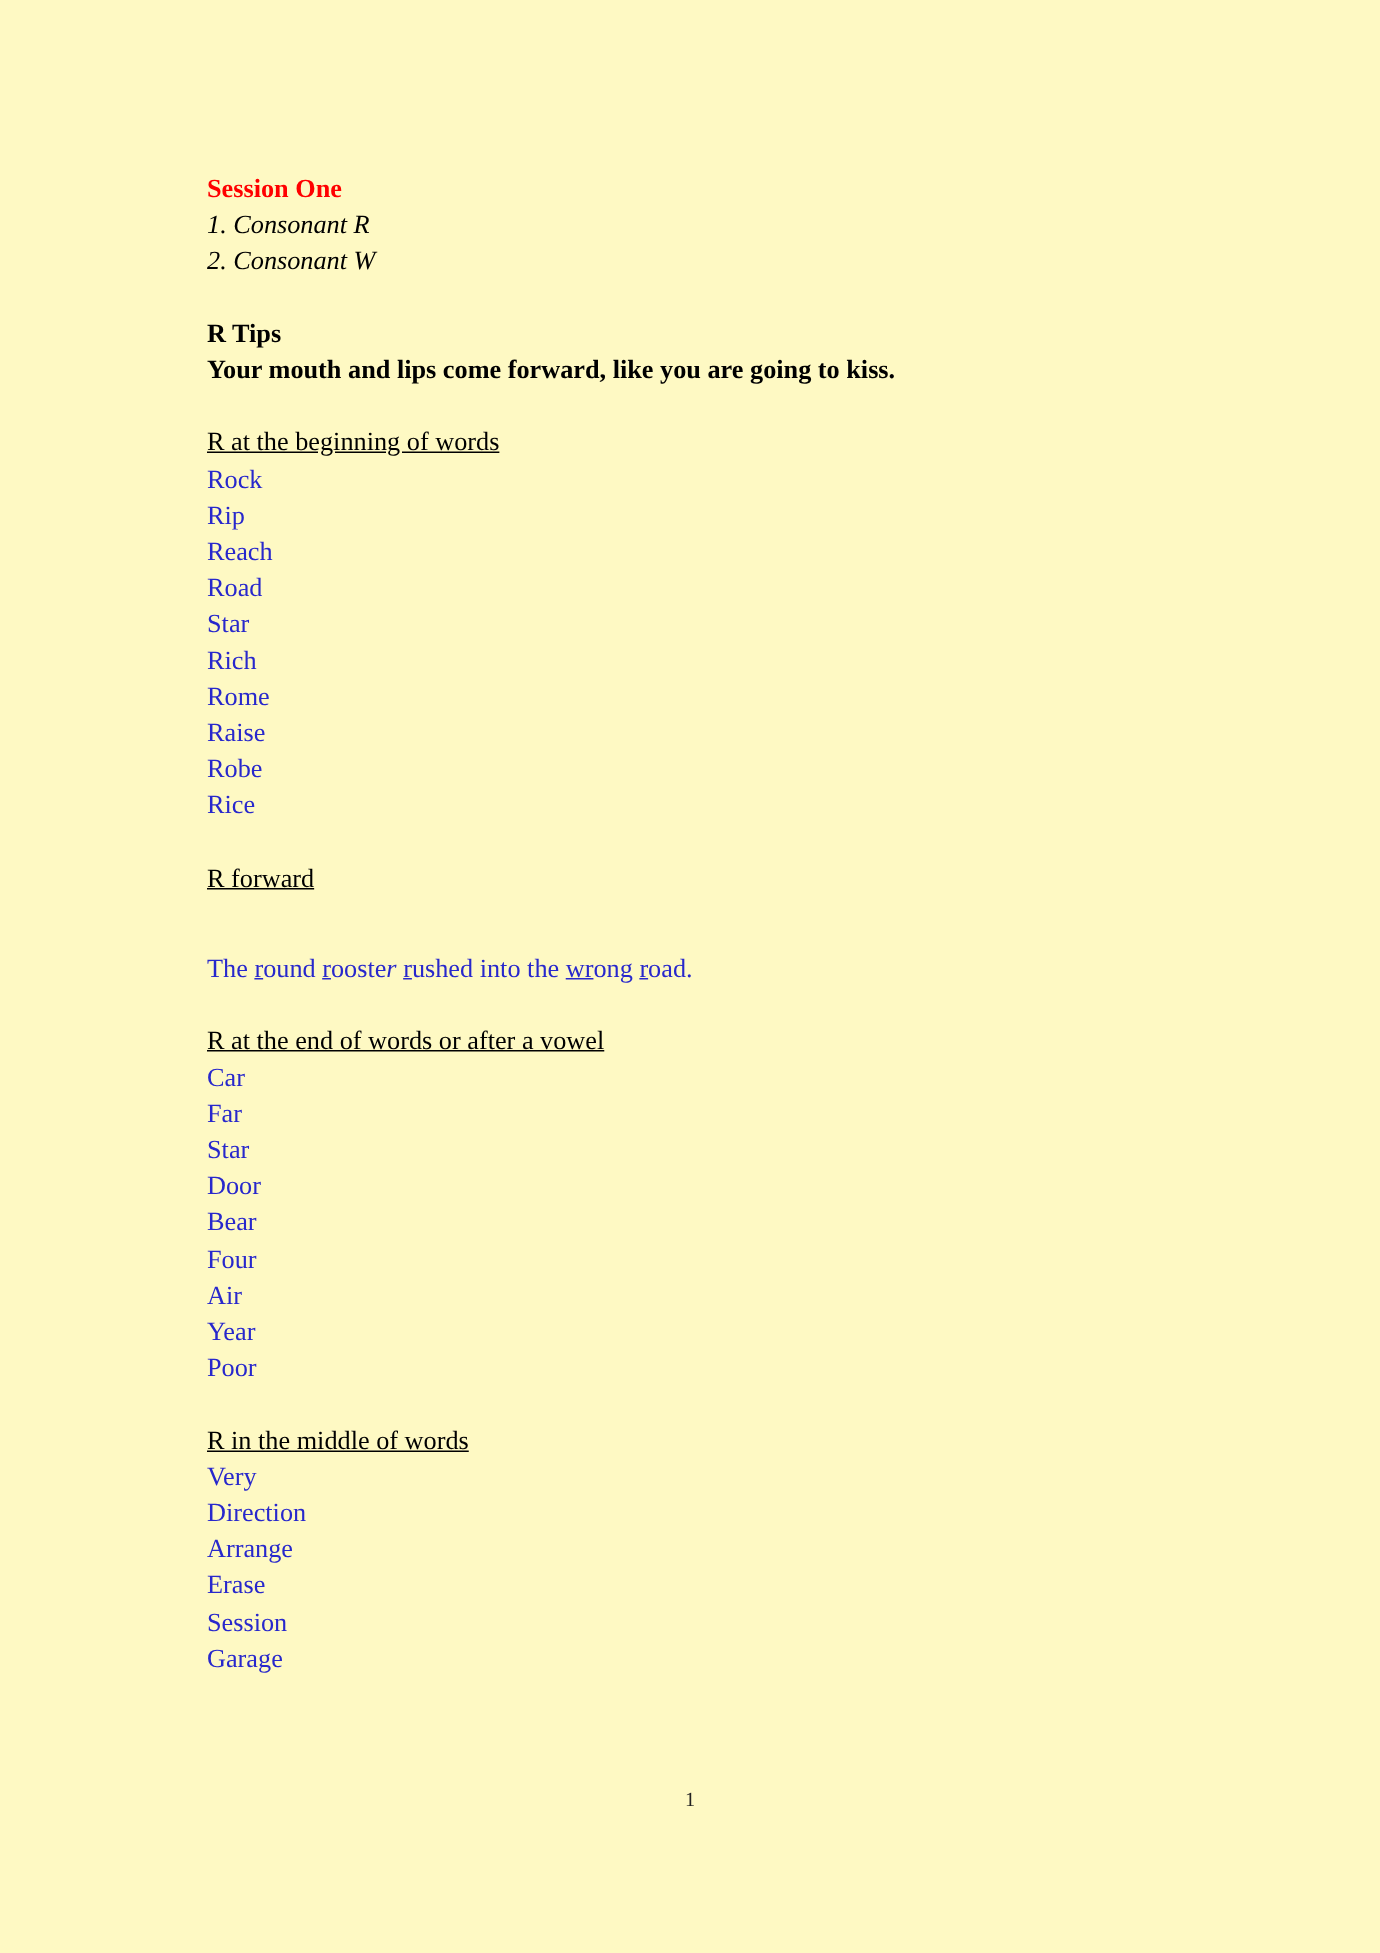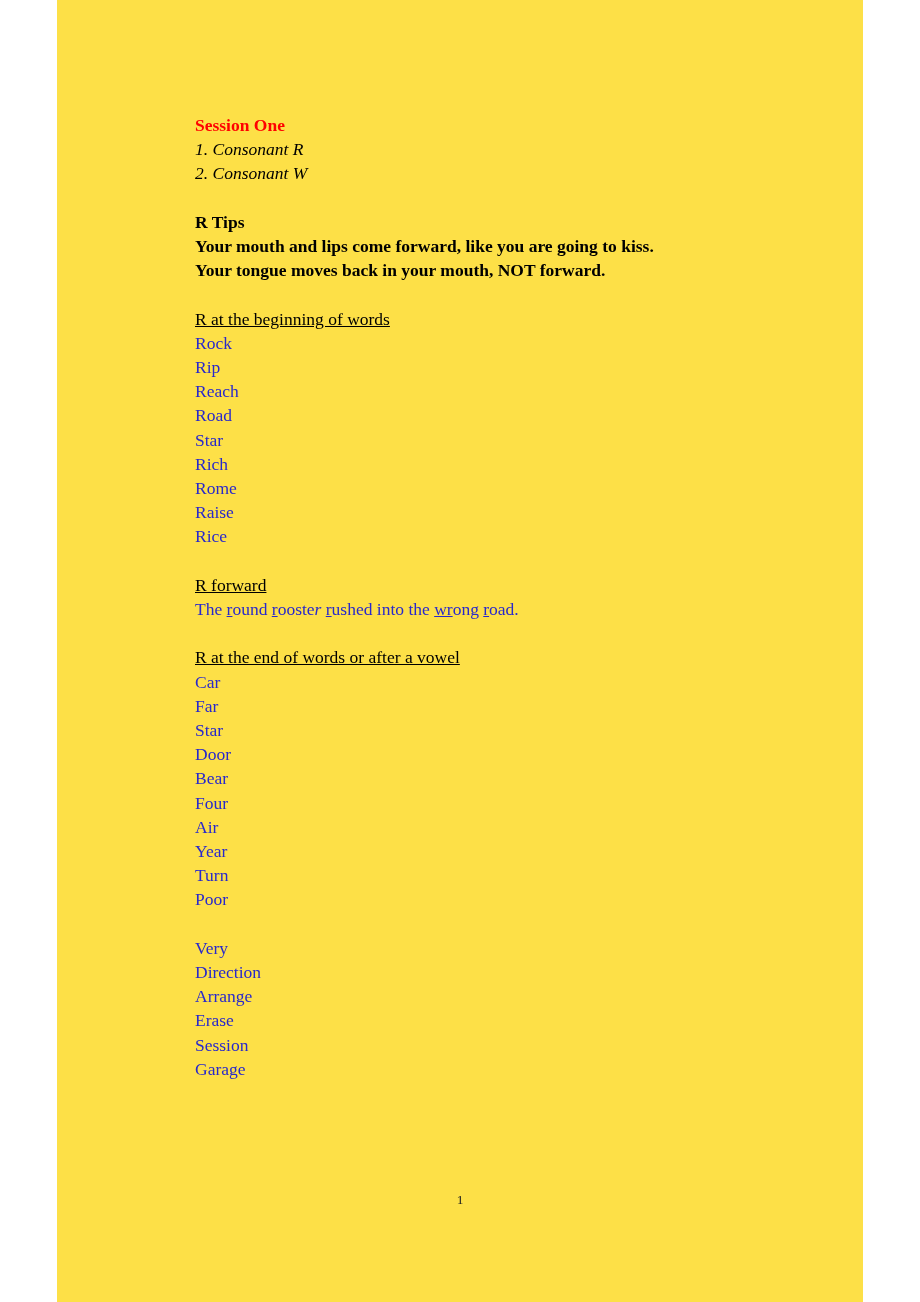--- a/index.html
+++ b/index.html
@@ -2,23 +2,23 @@
 <html><head>
 <meta charset="utf-8">
 <style>
   html, body {
     margin: 0;
     padding: 0;
     background: #ffffff;
   }
   .page {
     position: relative;
-    width: 806px;
+    width: 920px;
     height: 1302px;
-    background: #fde047;
+    background: #fef9c3;
     margin: 0 auto;
     overflow: hidden;
     font-family: "Liberation Serif", "DejaVu Serif", serif;
     color: #000000;
   }
   .content {
     position: absolute;
     left: 138px;
     top: 113px;
     width: 640px;
@@ -50,20 +50,21 @@
   }
   .word {
     color: #2828cc;
     font-size: 17.5px;
     line-height: 24.2px;
   }
   .sentence {
     color: #2828cc;
     font-size: 17.5px;
     line-height: 24.2px;
+    margin-top: 36px;
   }
   .sentence u {
     text-decoration: underline;
     text-underline-offset: 1px;
   }
   .sentence i {
     font-style: italic;
   }
   .page-number {
     position: absolute;
@@ -85,56 +86,56 @@
 
     <div class="title">Session One</div>
 
     <div class="italic">1. Consonant R</div>
     <div class="italic">2. Consonant W</div>
 
     <div class="spacer"></div>
 
     <div class="bold">R Tips</div>
     <div class="bold">Your mouth and lips come forward, like you are going to kiss.</div>
-    <div class="bold">Your tongue moves back in your mouth, NOT forward.</div>
 
     <div class="spacer"></div>
 
     <div class="section-label">R at the beginning of words</div>
     <div class="word">Rock</div>
     <div class="word">Rip</div>
     <div class="word">Reach</div>
     <div class="word">Road</div>
     <div class="word">Star</div>
     <div class="word">Rich</div>
     <div class="word">Rome</div>
     <div class="word">Raise</div>
+    <div class="word">Robe</div>
     <div class="word">Rice</div>
 
     <div class="spacer"></div>
 
     <div class="section-label">R forward</div>
     <div class="sentence">The <u>r</u>ound <u>r</u>ooste<i>r</i> <u>r</u>ushed into the <u>wr</u>ong <u>r</u>oad.</div>
 
     <div class="spacer"></div>
 
     <div class="section-label">R at the end of words or after a vowel</div>
     <div class="word">Car</div>
     <div class="word">Far</div>
     <div class="word">Star</div>
     <div class="word">Door</div>
     <div class="word">Bear</div>
     <div class="word">Four</div>
     <div class="word">Air</div>
     <div class="word">Year</div>
-    <div class="word">Turn</div>
     <div class="word">Poor</div>
 
     <div class="spacer"></div>
 
+    <div class="section-label">R in the middle of words</div>
     <div class="word">Very</div>
     <div class="word">Direction</div>
     <div class="word">Arrange</div>
     <div class="word">Erase</div>
     <div class="word">Session</div>
     <div class="word">Garage</div>
 
   </div>
 
   <div class="page-number">1</div>

